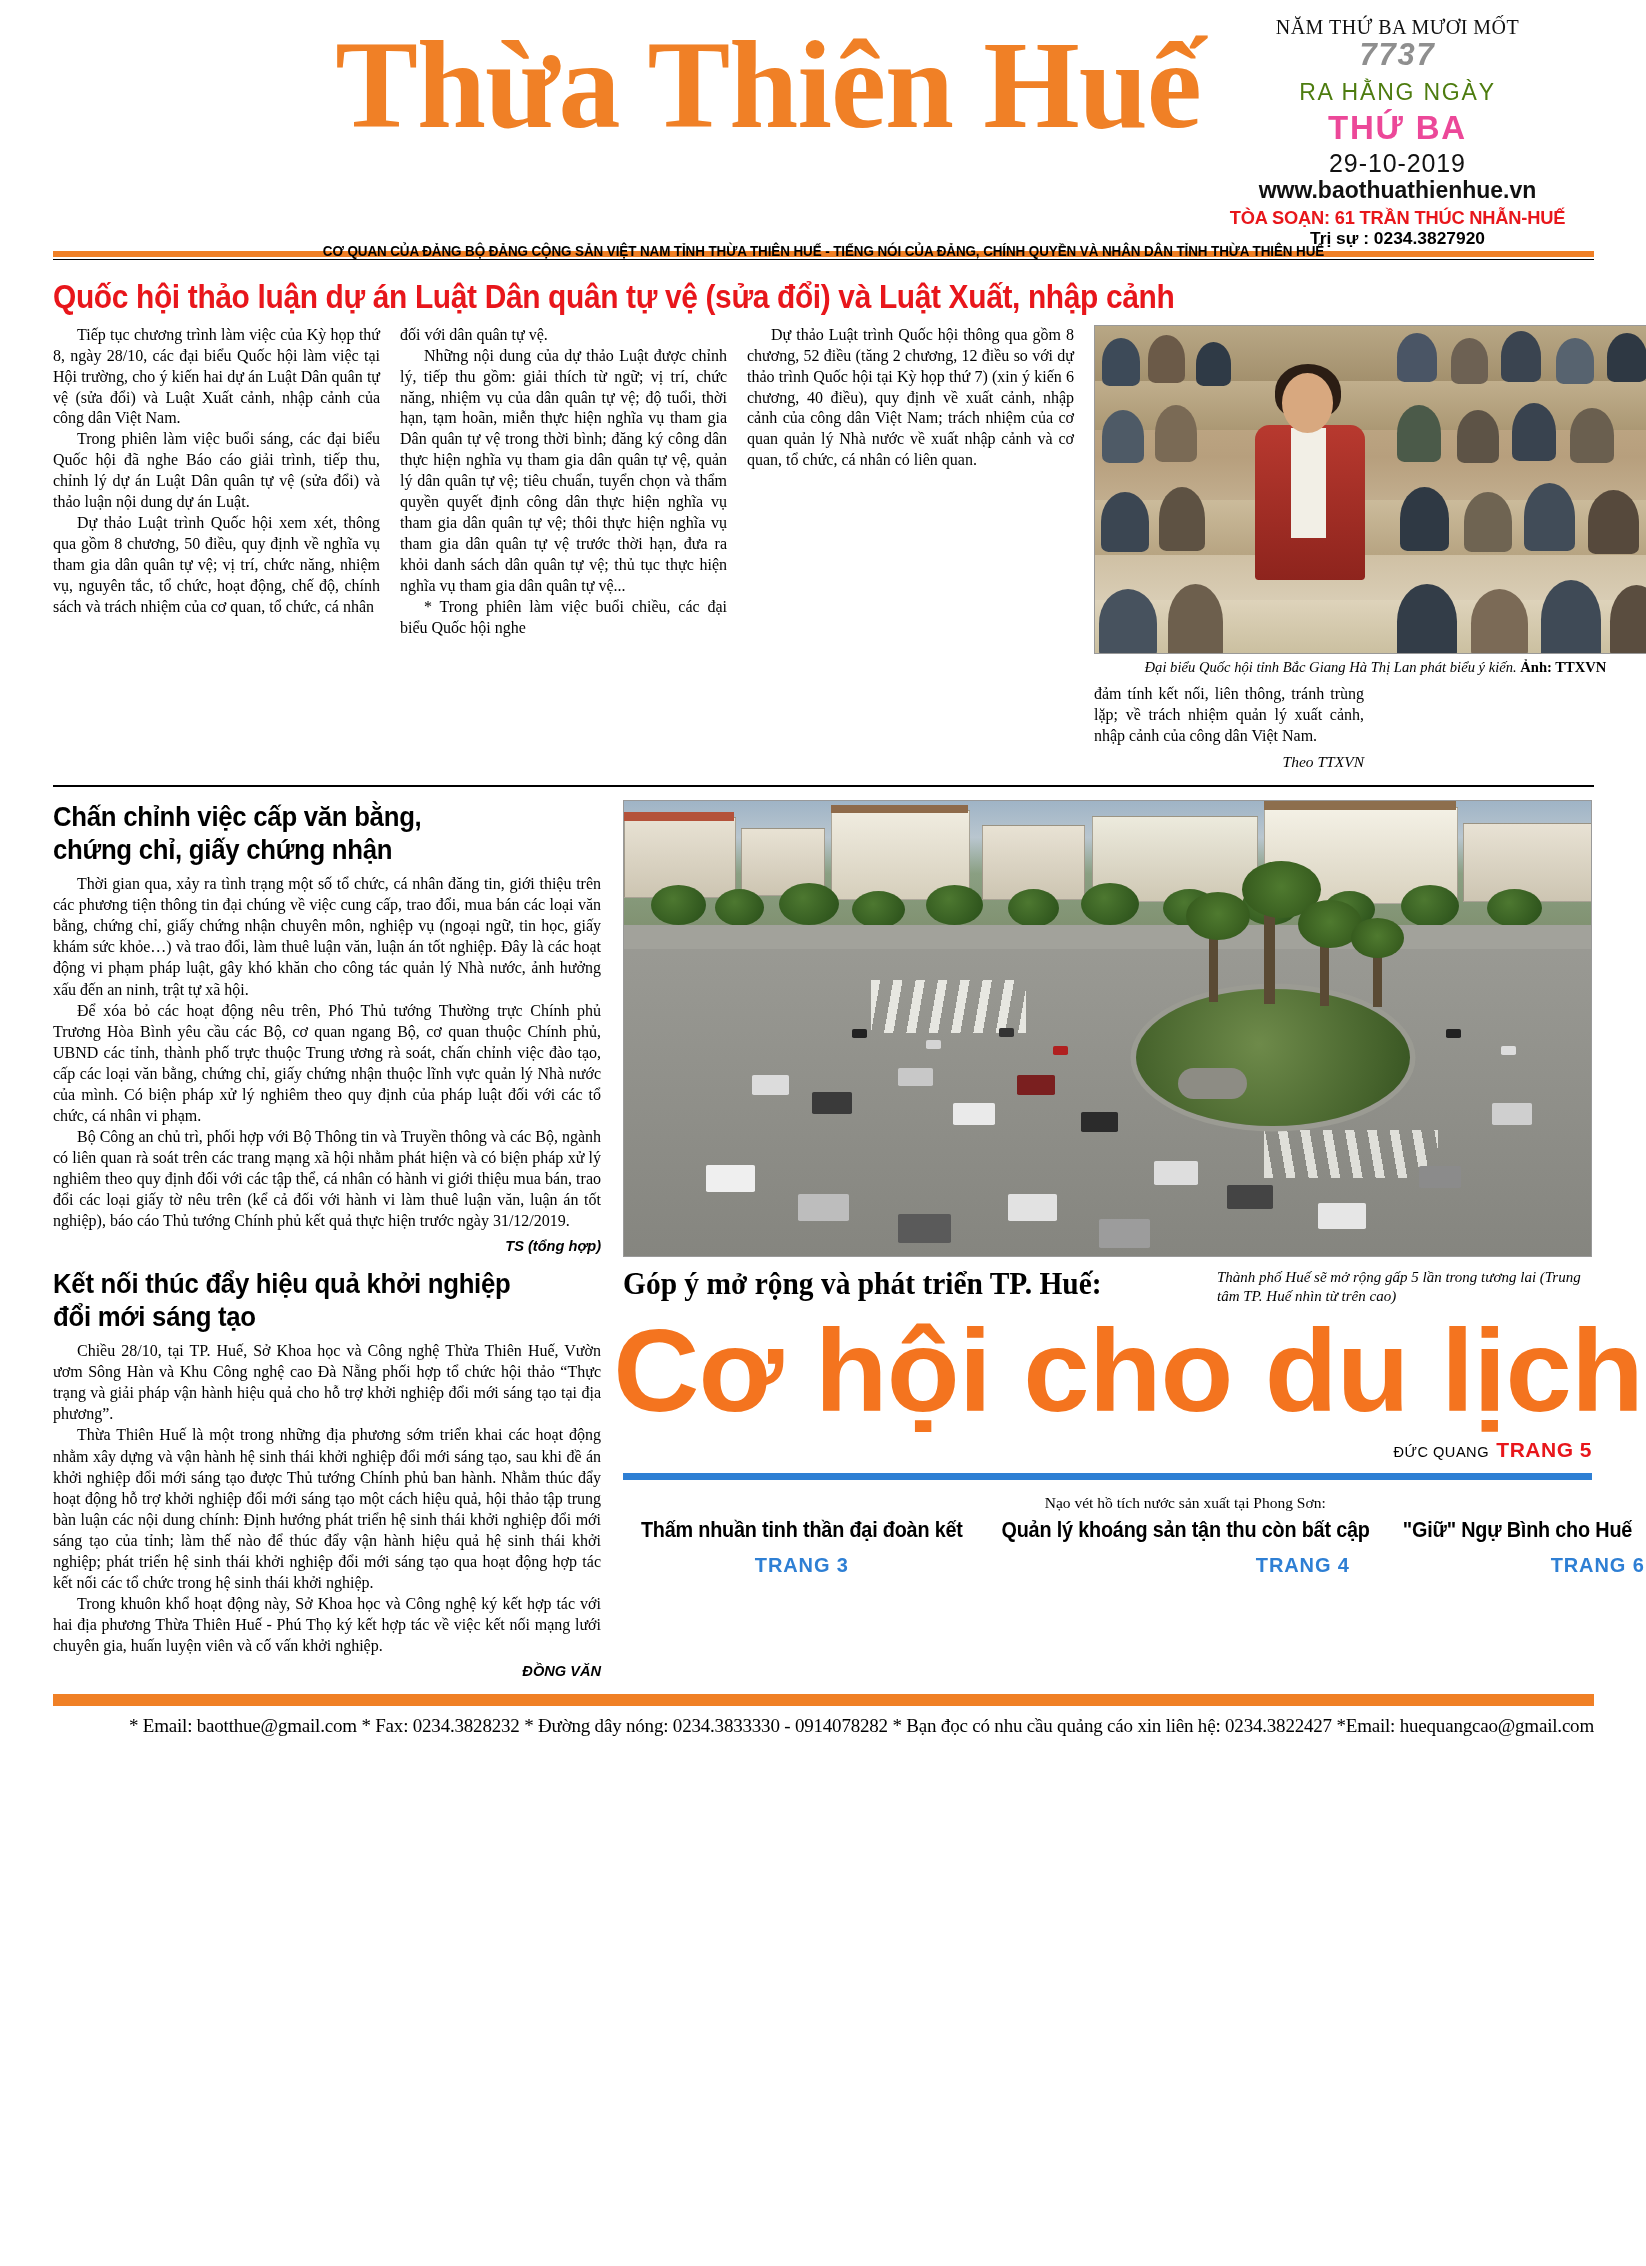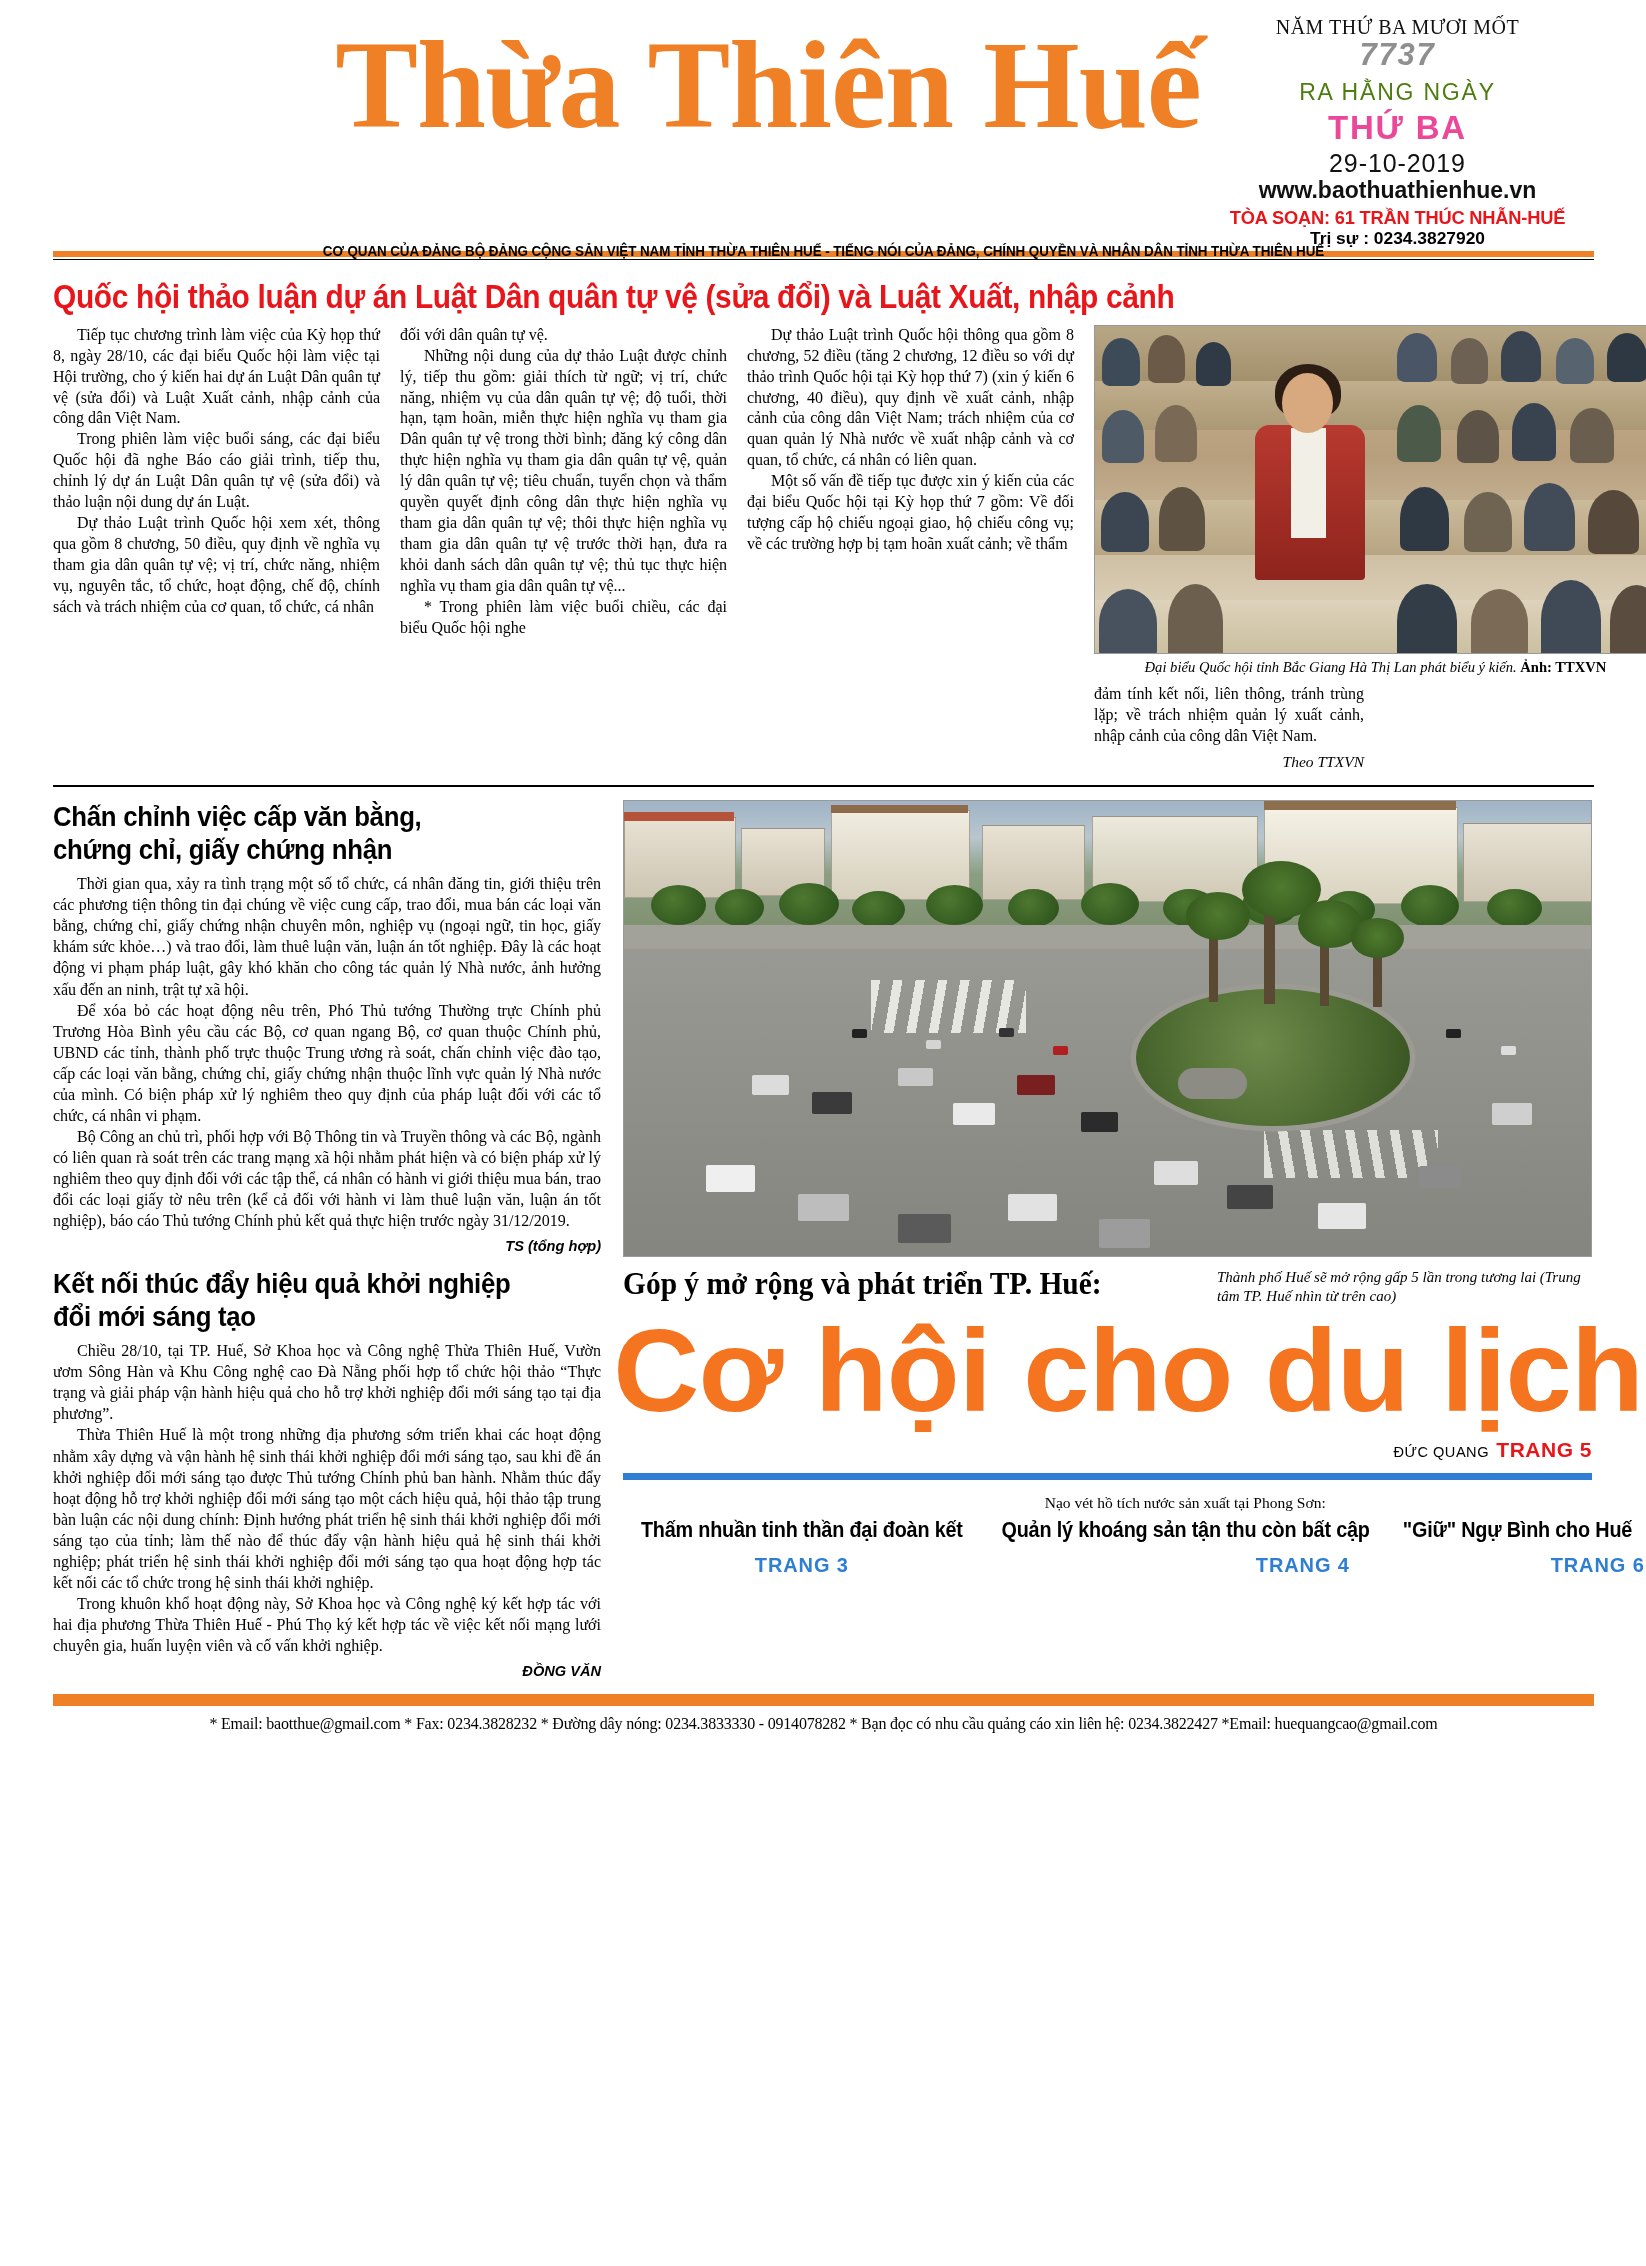--- a/index.html
+++ b/index.html
@@ -345,22 +345,22 @@
   .teaser.t2 .teaser-page { text-align: right; padding-right: 40px;}
   .teaser.t3 .teaser-page { text-align: right; }
 
   
   .footer-rule {
     height: 12px;
     background: #F08026;
     margin-top: 14.6px;
   }
   .footer-text {
-    text-align: center;
-    font-size: 16px;
+    text-align: right;
+    font-size: 19px;
     margin-top: 9.1px;
     letter-spacing: -0.2px;
     white-space: nowrap;
   }
 
   
   .assembly-bg {
     position: absolute;
     inset: 0;
     background:
@@ -487,21 +487,20 @@
           <p>Trong phiên làm việc buổi sáng, các đại biểu Quốc hội đã nghe Báo cáo giải trình, tiếp thu, chỉnh lý dự án Luật Dân quân tự vệ (sửa đổi) và thảo luận nội dung dự án Luật.</p>
           <p>Dự thảo Luật trình Quốc hội xem xét, thông qua gồm 8 chương, 50 điều, quy định về nghĩa vụ tham gia dân quân tự vệ; vị trí, chức năng, nhiệm vụ, nguyên tắc, tổ chức, hoạt động, chế độ, chính sách và trách nhiệm của cơ quan, tổ chức, cá nhân</p>
         </div>
         <div class="col">
           <p style="text-indent:0">đối với dân quân tự vệ.</p>
           <p>Những nội dung của dự thảo Luật được chỉnh lý, tiếp thu gồm: giải thích từ ngữ; vị trí, chức năng, nhiệm vụ của dân quân tự vệ; độ tuổi, thời hạn, tạm hoãn, miễn thực hiện nghĩa vụ tham gia Dân quân tự vệ trong thời bình; đăng ký công dân thực hiện nghĩa vụ tham gia dân quân tự vệ, quản lý dân quân tự vệ; tiêu chuẩn, tuyển chọn và thẩm quyền quyết định công dân thực hiện nghĩa vụ tham gia dân quân tự vệ; thôi thực hiện nghĩa vụ tham gia dân quân tự vệ trước thời hạn, đưa ra khỏi danh sách dân quân tự vệ; thủ tục thực hiện nghĩa vụ tham gia dân quân tự vệ...</p>
           <p>* Trong phiên làm việc buổi chiều, các đại biểu Quốc hội nghe</p>
         </div>
         <div class="col">
           <p>Dự thảo Luật trình Quốc hội thông qua gồm 8 chương, 52 điều (tăng 2 chương, 12 điều so với dự thảo trình Quốc hội tại Kỳ họp thứ 7) (xin ý kiến 6 chương, 40 điều), quy định về xuất cảnh, nhập cảnh của công dân Việt Nam; trách nhiệm của cơ quan quản lý Nhà nước về xuất nhập cảnh và cơ quan, tổ chức, cá nhân có liên quan.</p>
-          <p>Một số vấn đề tiếp tục được xin ý kiến của các đại biểu Quốc hội tại Kỳ họp thứ 7 gồm: Về đối tượng cấp hộ chiếu ngoại giao, hộ chiếu công vụ; về các trường hợp bị tạm hoãn xuất cảnh; về thẩm</p>
         </div>
       </div>
 
       <div class="photo-wrap">
         <div class="photo">
           <div class="assembly-bg"></div>
           <div class="assembly-rows">
             <div class="arow" style="top:0px;height:55px;background:linear-gradient(180deg,#b8a785,#a3906d);"></div>
             <div class="arow" style="top:55px;height:49px;background:linear-gradient(180deg,#c0ae8c,#ab9874);"></div>
             <div class="arow" style="top:174px;height:55px;background:linear-gradient(180deg,#cbbb9b,#b7a482);"></div>

